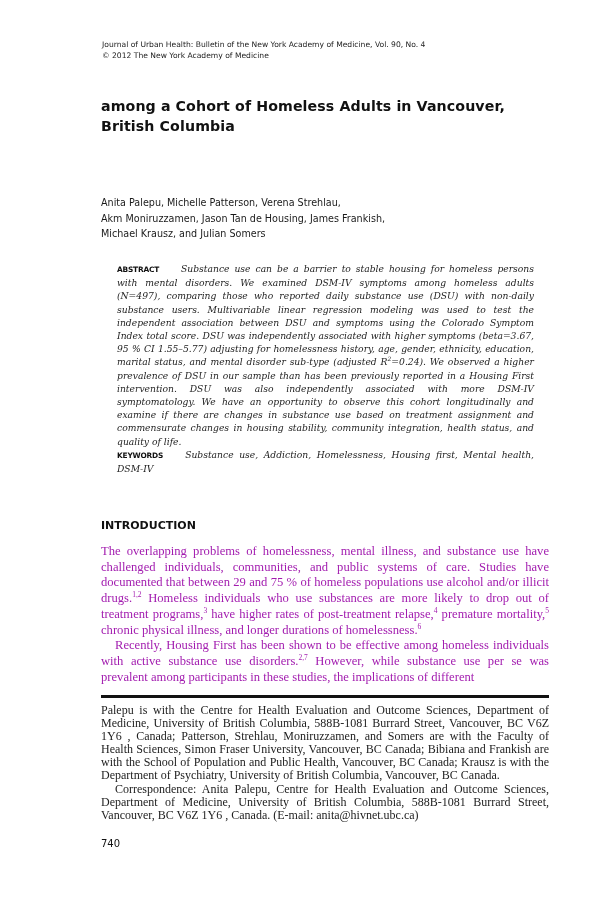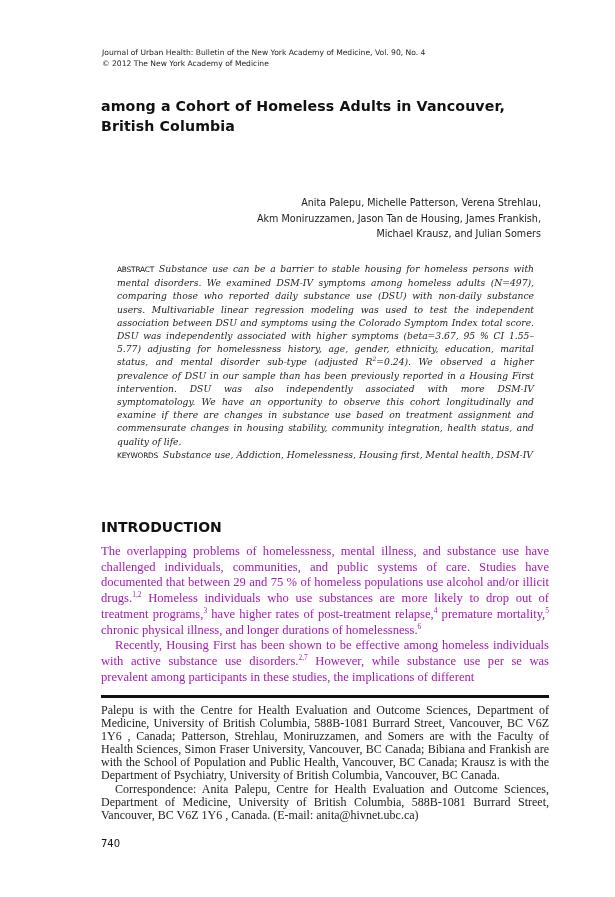--- a/index.html
+++ b/index.html
@@ -1,43 +1,43 @@
 <!DOCTYPE html>
 <html><head>
 <meta charset="utf-8">
 <style>
   html, body { margin: 0; padding: 0; background: #ffffff; }
   body { width: 615px; height: 897px; position: relative; overflow: hidden; color: #1a1a1a; }
   .page { position: absolute; left: 0; top: 0; width: 615px; height: 897px; }
 
-  .journal { position: absolute; left: 102px; top: 48px; width: 420px;
+  .journal { position: absolute; left: 102px; top: 40px; width: 420px;
     font-family: "DejaVu Sans", sans-serif; font-size: 7.6px; line-height: 10.8px; color: #222; }
   .journal div { white-space: nowrap; }
 
   .title { position: absolute; left: 101px; top: 96px; width: 440px;
     font-family: "DejaVu Sans", sans-serif; font-weight: bold; font-size: 14.2px; line-height: 20px;
     color: #111; letter-spacing: 0.1px; }
   .title div { white-space: nowrap; }
 
   .authors { position: absolute; left: 101px; top: 195px; width: 440px;
-    font-family: "DejaVu Sans", sans-serif; font-size: 9.6px; line-height: 15.5px; color: #1a1a1a; text-align: right; }
+    font-family: "DejaVu Sans", sans-serif; font-size: 9.6px; line-height: 15.5px; color: #1a1a1a; }
   .authors div { white-space: nowrap; }
 
   .abstract { position: absolute; left: 117px; top: 262px; width: 417px;
     font-family: "DejaVu Serif", serif; font-style: italic; font-size: 9.2px; line-height: 13.2px;
     text-align: justify; color: #222; }
-  .abstract .label, .keywords .label { font-family: "DejaVu Sans", sans-serif; font-style: normal; font-weight: normal;
-    font-size: 7.4px; letter-spacing: -0.2px; margin-right: 5px; color: #111; }
+  .abstract .label, .keywords .label { font-family: "DejaVu Sans", sans-serif; font-style: normal; font-weight: bold;
+    font-size: 7.4px; letter-spacing: -0.2px; margin-right: 22px; color: #111; }
 
   .keywords { position: absolute; left: 117px; top: 448px; width: 417px;
     font-family: "DejaVu Serif", serif; font-style: italic; font-size: 9.2px; line-height: 13.2px;
     text-align: justify; color: #222; }
 
   .intro-heading { position: absolute; left: 101px; top: 519px;
-    font-family: "DejaVu Sans", sans-serif; font-weight: bold; font-size: 14px; color: #111; }
+    font-family: "DejaVu Sans", sans-serif; font-weight: bold; font-size: 11px; color: #111; }
 
   .intro { position: absolute; left: 101px; top: 544px; width: 448px;
     font-family: "Liberation Serif", serif; font-size: 12.6px; line-height: 15.7px;
     text-align: justify; color: #a21caf; }
   .intro p { margin: 0; }
   .intro p + p { text-indent: 14px; }
   .intro sup { font-size: 7.5px; line-height: 0; vertical-align: 5px; }
 
   .rule { position: absolute; left: 101px; top: 695px; width: 448px; height: 3px; background: #111; }
 

